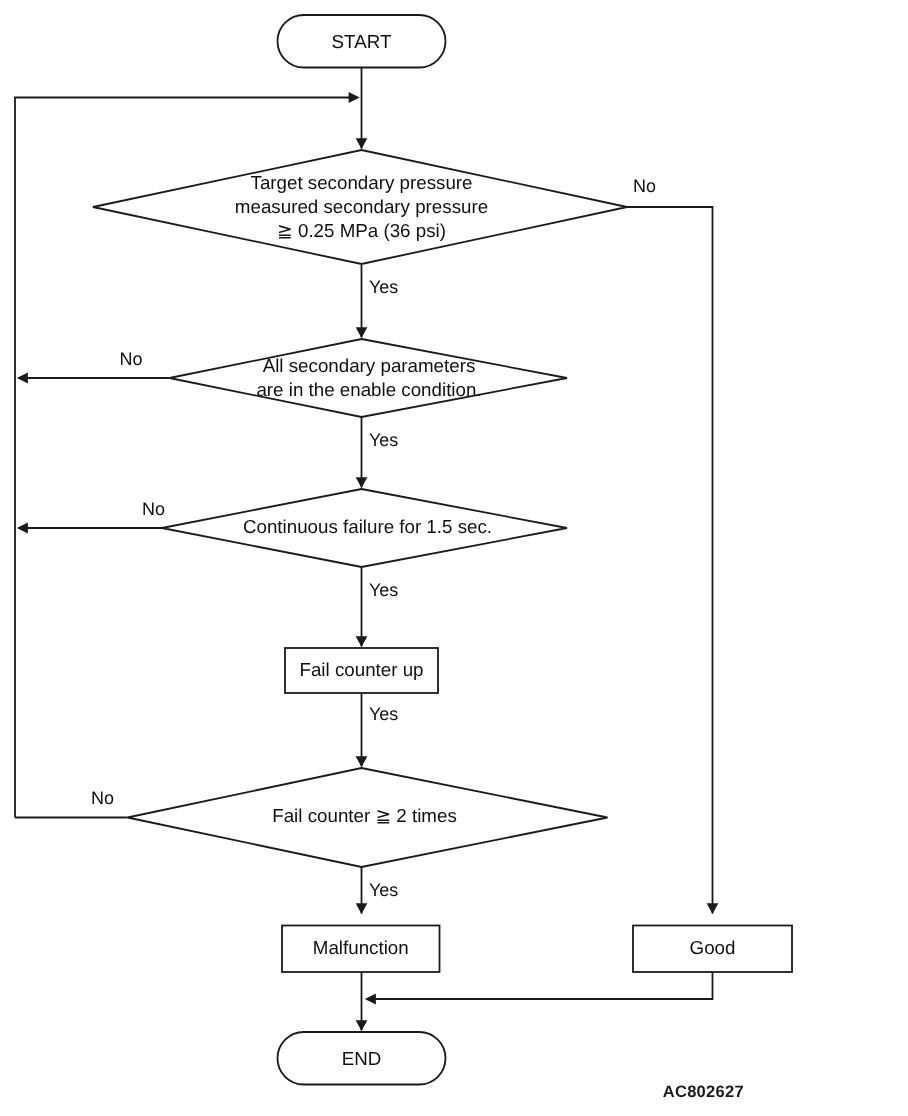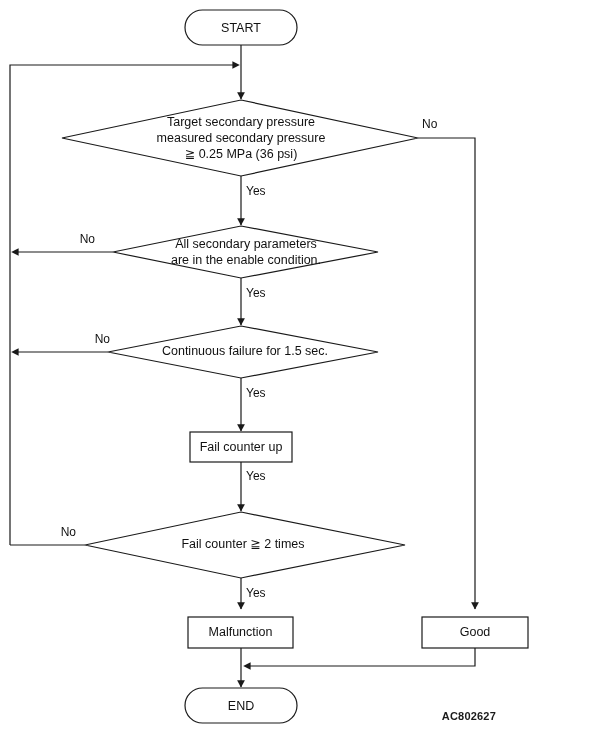--- a/index.html
+++ b/index.html
@@ -45,21 +45,21 @@
   }
   .edge-label {
     font-family: "Liberation Sans", sans-serif;
     font-size: 12px;
     fill: #111111;
     dominant-baseline: middle;
   }
   .ref-code {
     position: absolute;
     right: 8px;
-    bottom: 22px;
+    bottom: 10px;
     font-family: "Liberation Sans", sans-serif;
     font-size: 11px;
     font-weight: bold;
     color: #1a1a1a;
     letter-spacing: 0.2px;
   }
 </style>
 </head>
 <body>
 

